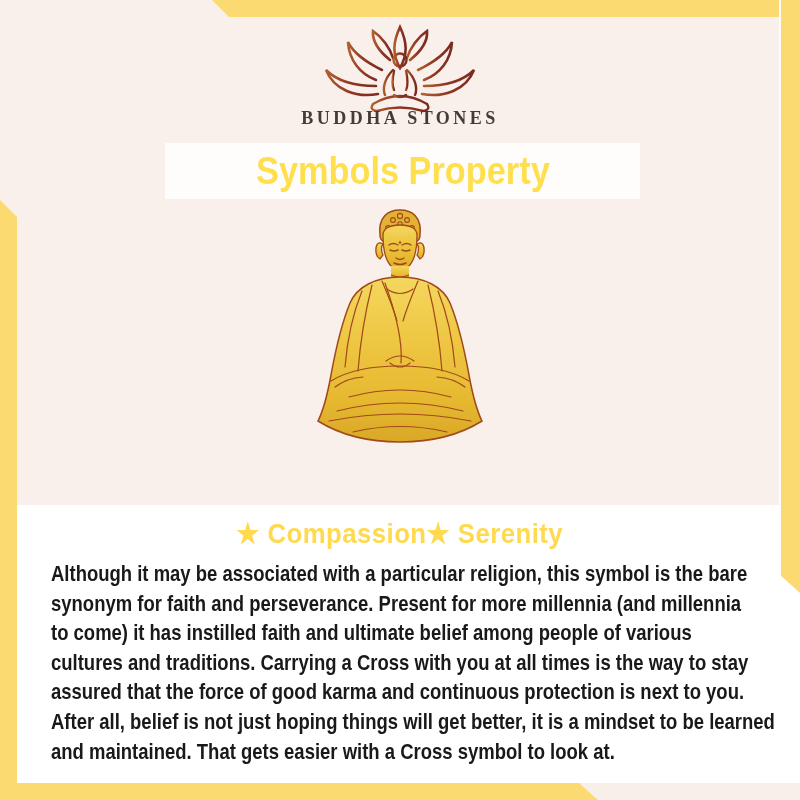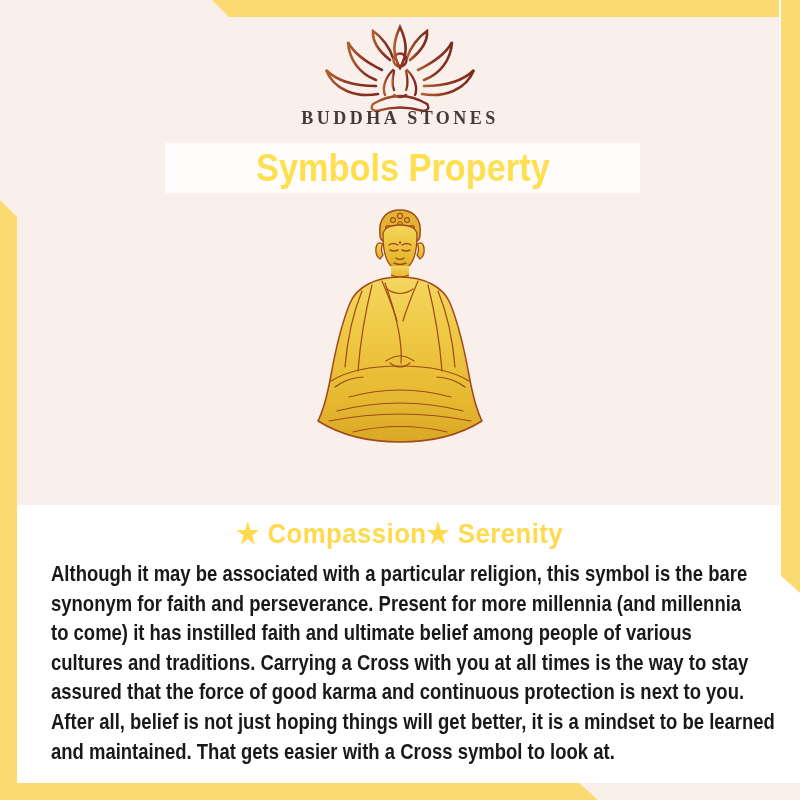--- a/index.html
+++ b/index.html
@@ -18,21 +18,21 @@
   .bottom-strip-yellow{left:0;top:783px;width:620px;height:17px;
     clip-path:polygon(0 0,579px 0,598px 17px,0 17px);}
 
   
   .logo-box{position:absolute;left:318px;top:24px;width:164px;height:88px;}
   .brand-name{position:absolute;left:0;top:108px;width:800px;text-align:center;
     font-family:"Liberation Serif",serif;font-size:18px;font-weight:600;
     letter-spacing:3.5px;color:#423c37;}
 
   
-  .header-bar{position:absolute;left:165px;top:143px;width:475px;height:50px;background:#fffdfb;
+  .header-bar{position:absolute;left:165px;top:143px;width:475px;height:56px;background:#fffdfb;
     display:flex;align-items:center;justify-content:center;}
   .page-title{font-size:39px;font-weight:700;color:#ffdf4e;white-space:nowrap;
     transform:scaleX(0.88);transform-origin:center;letter-spacing:0px;}
 
   
   .buddha-box{position:absolute;left:287px;top:205px;width:226px;height:250px;}
 
   
   .symbol-badge{position:absolute;left:22px;top:452px;width:229px;height:36px;}
   .badge-bg{position:absolute;left:0;top:0;width:229px;height:36px;background:#fbd96b;

